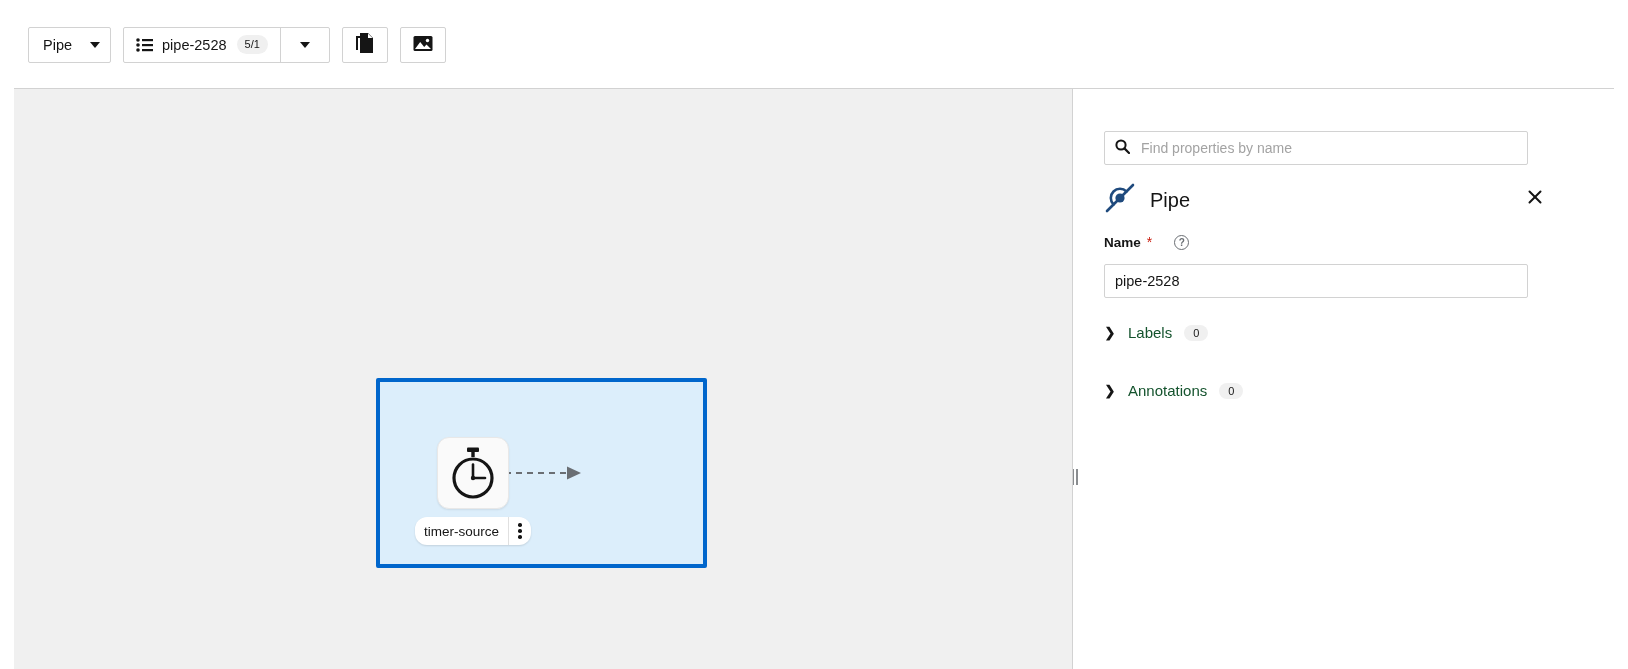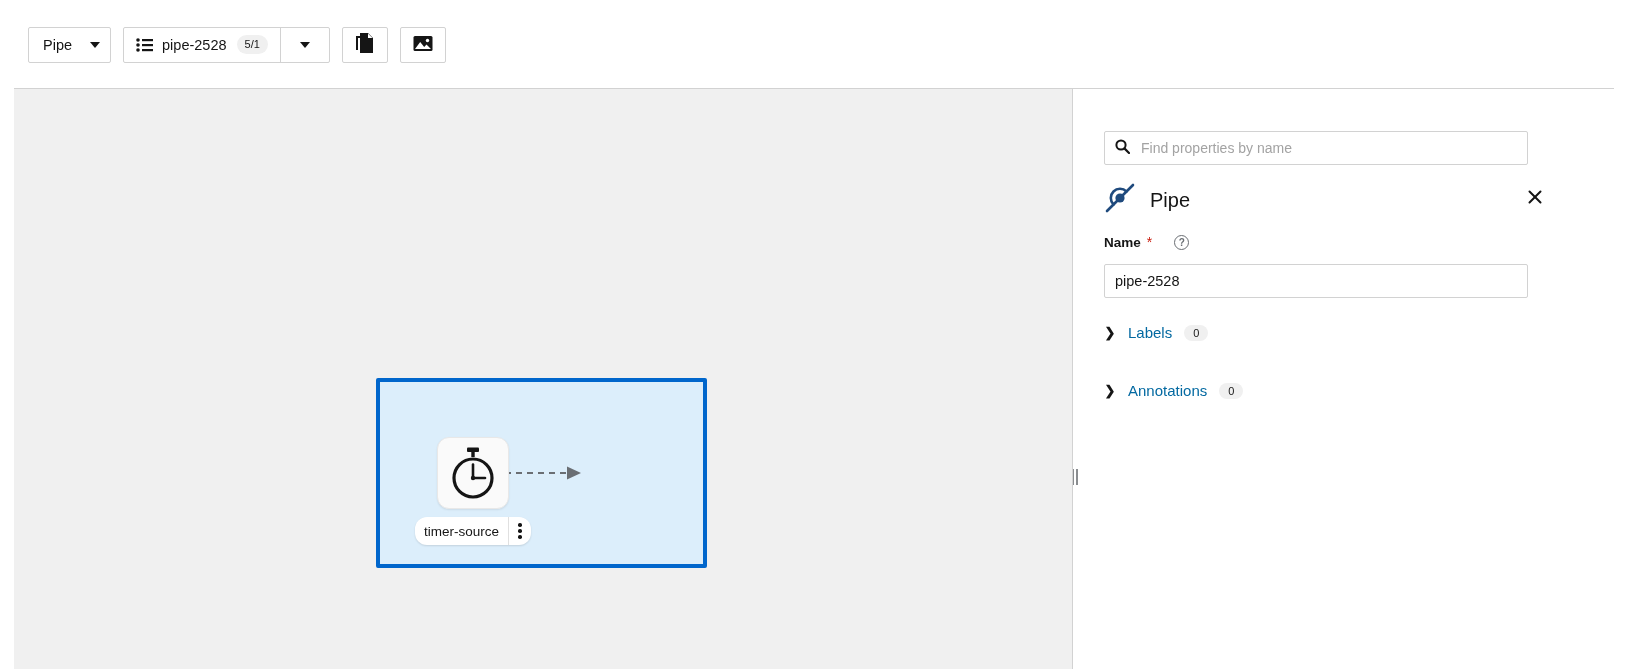--- a/index.html
+++ b/index.html
@@ -297,21 +297,21 @@
   }
   .accordion-item .chev {
     color: #151515;
     font-size: 13px;
     font-weight: bold;
     width: 12px;
     display: flex;
     justify-content: center;
   }
   .accordion-item .acc-label {
-    color: #0369a1;
+    color: #14532d;
     font-size: 15px;
   }
   .accordion-item .acc-count {
     background: #f0f0f0;
     border-radius: 20px;
     padding: 2px 9px;
     font-size: 11px;
     color: #151515;
   }
   #acc-labels { top: 235px; }

